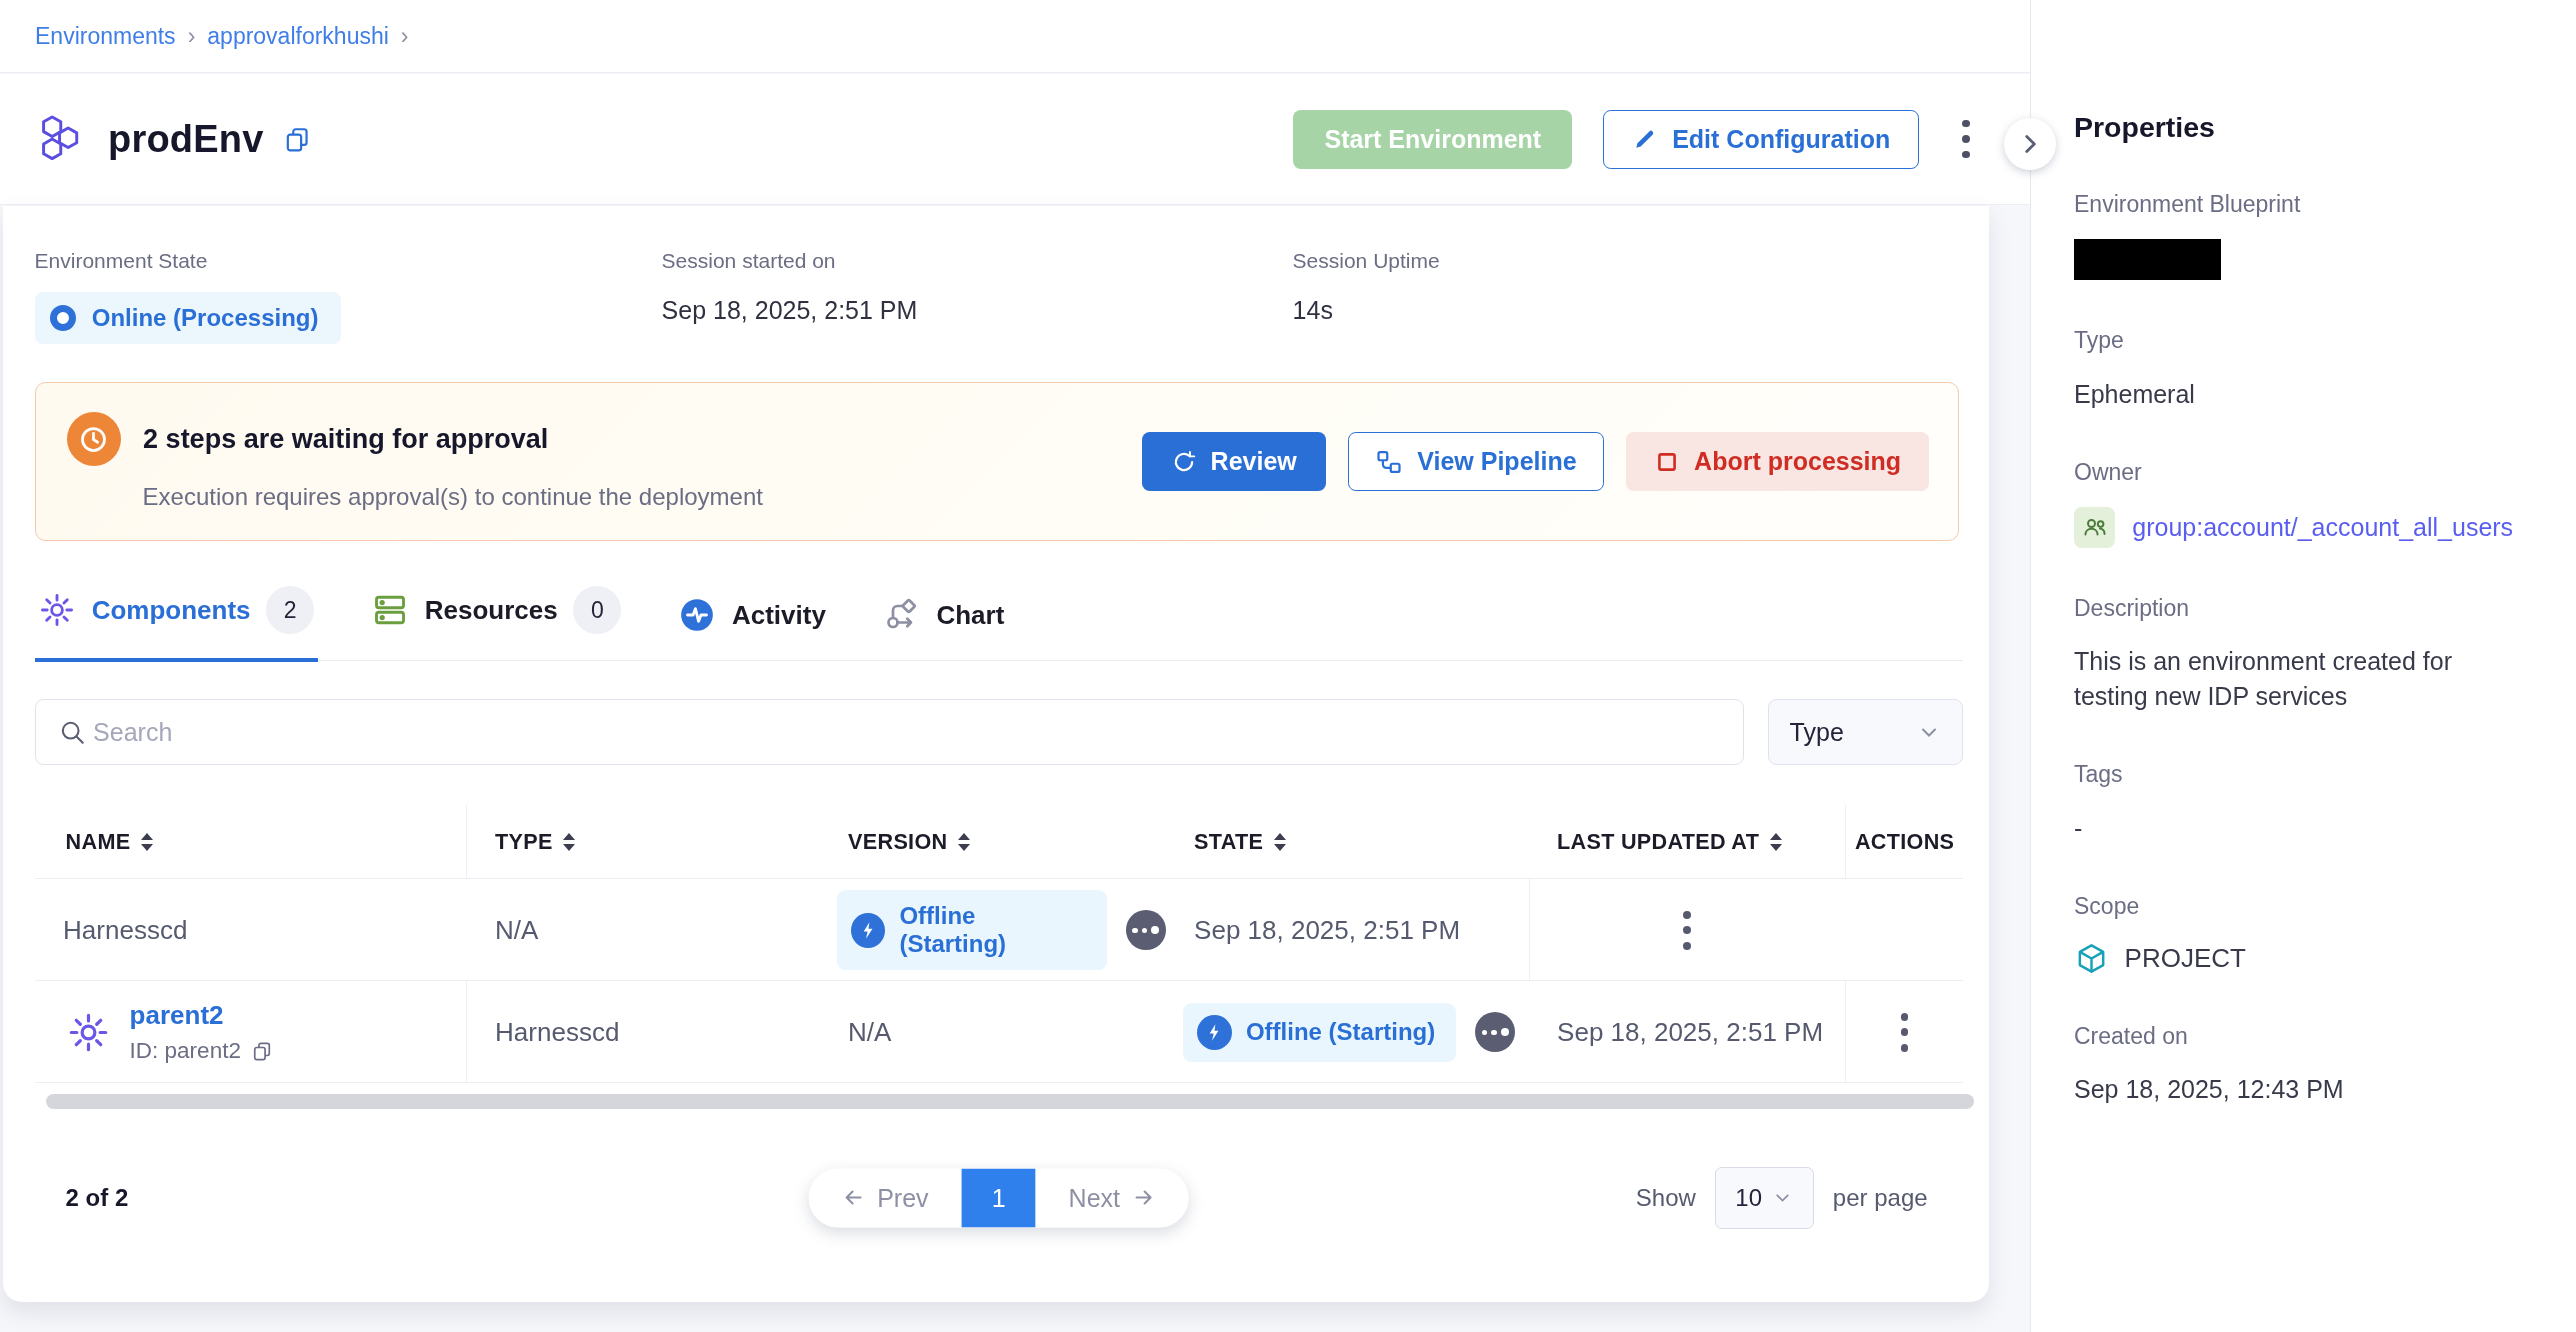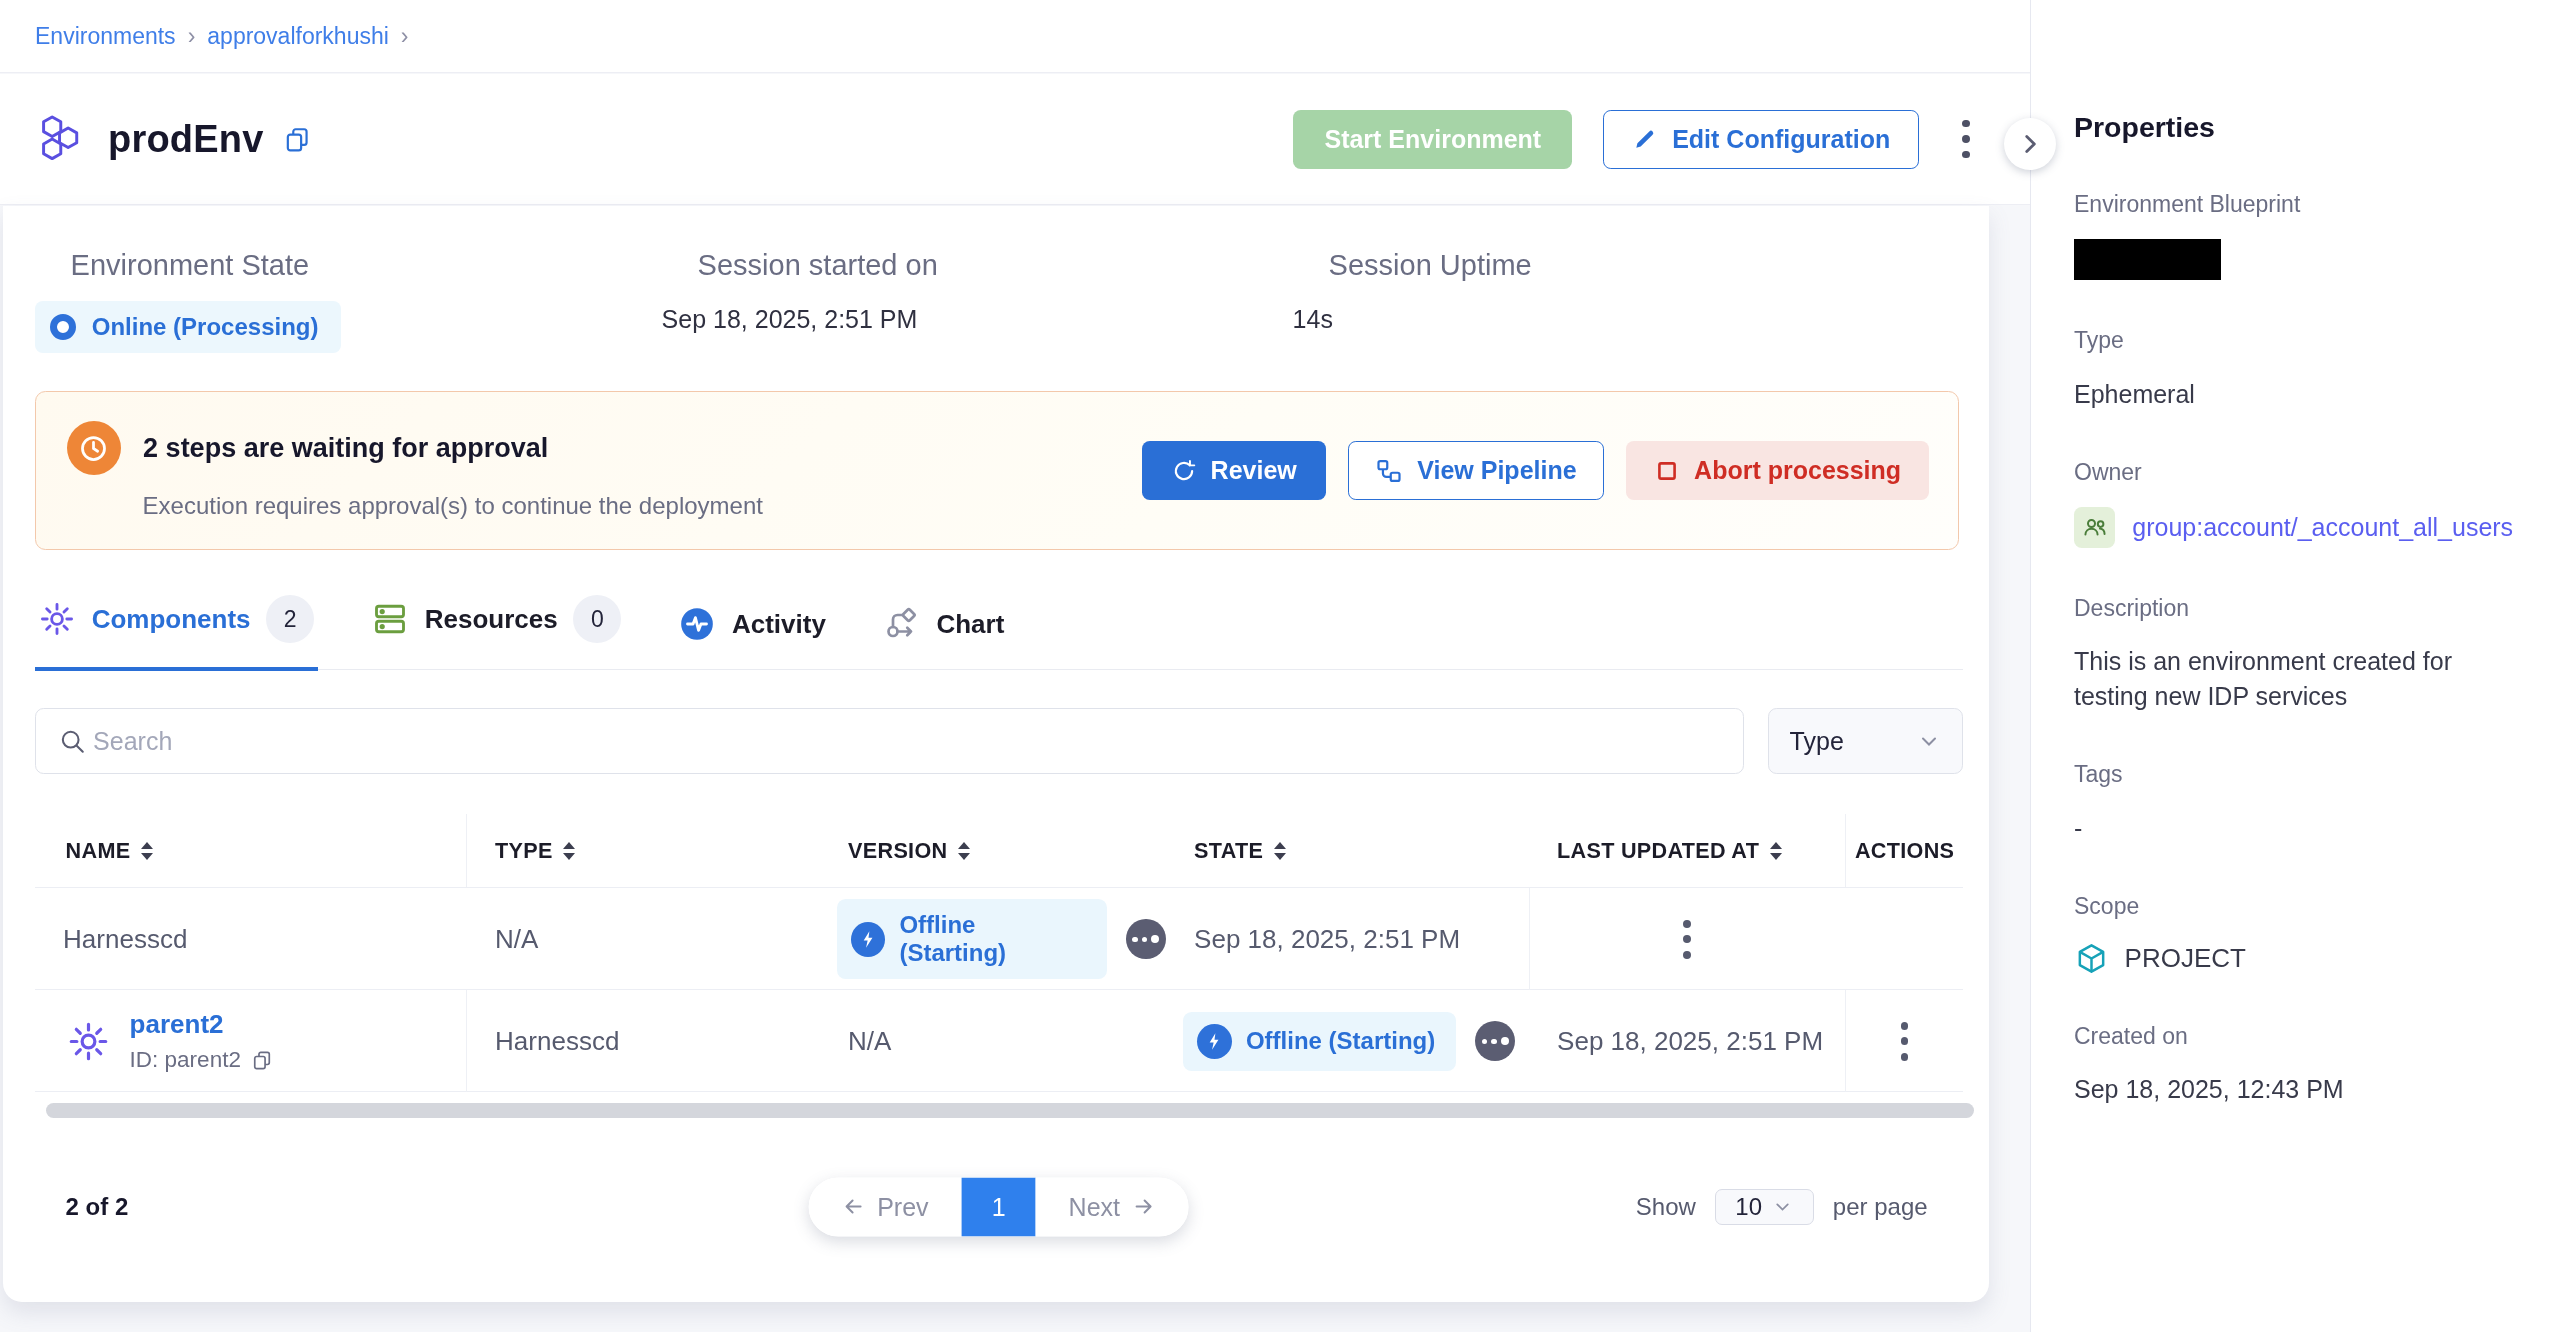--- a/index.html
+++ b/index.html
@@ -37,21 +37,21 @@
   
   .card {
     position:absolute; left:2.6px; top:206px; width:1986px; height:1096px;
     background:#fff; border-radius:0 0 19px 19px;
     box-shadow:0 10.4px 22.5px rgba(110,120,150,.16);
     padding:0 26px 0 32px;
   }
   
   .status-row { display:flex; padding-top:43px; }
   .status-col1 { width:627px; } .status-col2 { width:631px; }
-  .field-label { font-size:29px; color:#6a6d83;margin-left:36px; }
+  .field-label { font-size:21px; color:#6a6d83; }
   .field-value { font-size:25px; color:#2f3040; margin-top:22.5px; }
   .state-badge { display:inline-flex; align-items:center; gap:15.6px; margin-top:19px;
     background:#ecf7fd; border-radius:7.8px; padding:12px 22.5px 12px 15.6px;
     color:#2a6fd6; font-size:24px; font-weight:700; }
   .donut { width:26px; height:26px; border-radius:50%; border:7.8px solid #2e71d9; background:#fff; }
   
   .banner {
     margin-top:38px; margin-right:3.5px;
     border:1.7px solid #f3c8ab; border-radius:10.4px;
     background:linear-gradient(135deg,#fffaf0 0%,#fffdf6 60%,#fffefb 100%);
@@ -122,21 +122,21 @@
   .page-summary { font-size:24px; font-weight:700; color:#17172b; padding-left:31px; }
   .pager { position:absolute; left:50%; top:50%; transform:translate(-50%,-50%);
     display:flex; align-items:stretch; height:59px; background:#fff; border-radius:31px;
     box-shadow:0 5.2px 15.6px rgba(80,90,120,.22); overflow:hidden; }
   .pager-btn { display:flex; align-items:center; gap:12px; padding:0 33px;
     color:#8d90a3; font-size:25px; cursor:pointer; background:#fff; }
   .pager-page { width:74px; display:flex; align-items:center; justify-content:center;
     background:#2f80ed; color:#fff; font-size:25px; cursor:pointer; }
   .page-size-group { margin-left:auto; display:flex; align-items:center; gap:19px; padding-right:35px; }
   .page-size-label { font-size:24px; color:#565a6e; }
-  .size-select { width:99px; height:36px; border:1.7px solid #d9dce6; border-radius:7px; background:#f8f9fc;
+  .size-select { width:99px; height:62px; border:1.7px solid #d9dce6; border-radius:7px; background:#f8f9fc;
     display:flex; align-items:center; justify-content:center; gap:10.4px; cursor:pointer; }
   .size-select span { font-size:24px; color:#23243a; }
   
   .panel {
     position:absolute; left:2030px; top:0; width:546px; height:1333px;
     background:#fff; border-left:1.7px solid #e6e8f0; padding:111px 35px 0 43px;
   }
   .panel-title { font-size:28.5px; font-weight:700; color:#17172b; }
   .prop-group { margin-top:47px; }
   .prop-label { font-size:23px; color:#6a6d83; }

